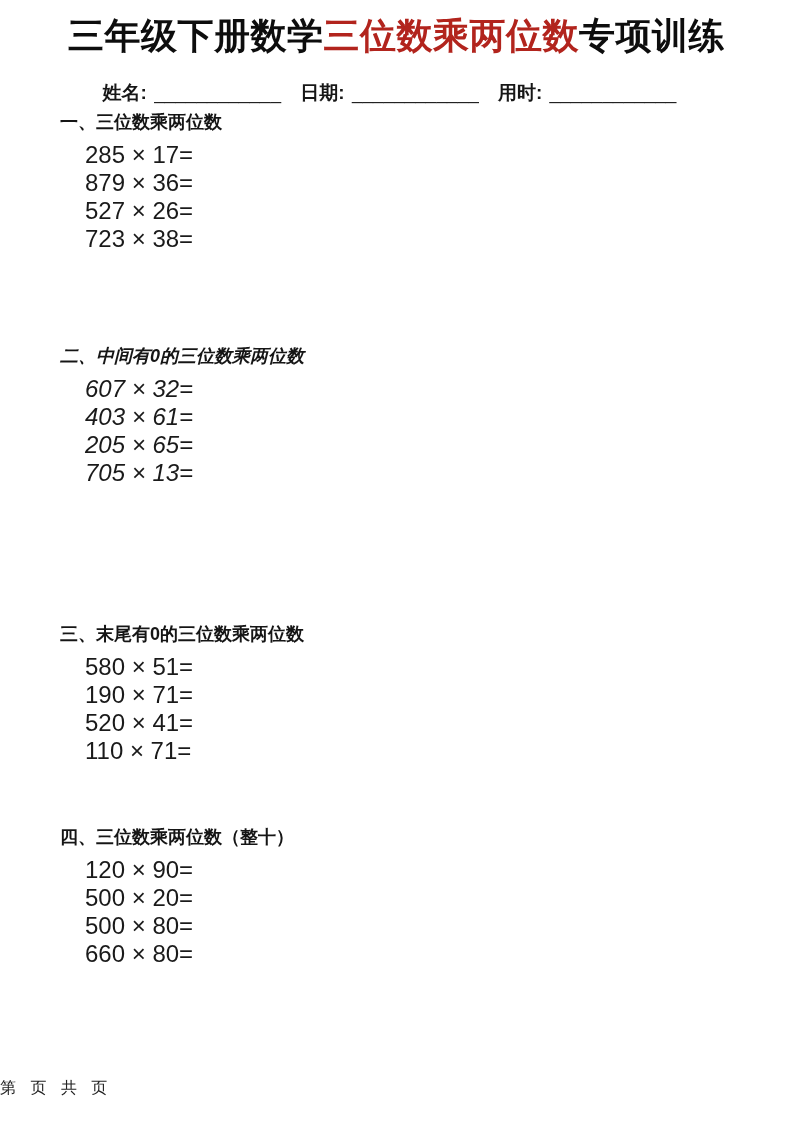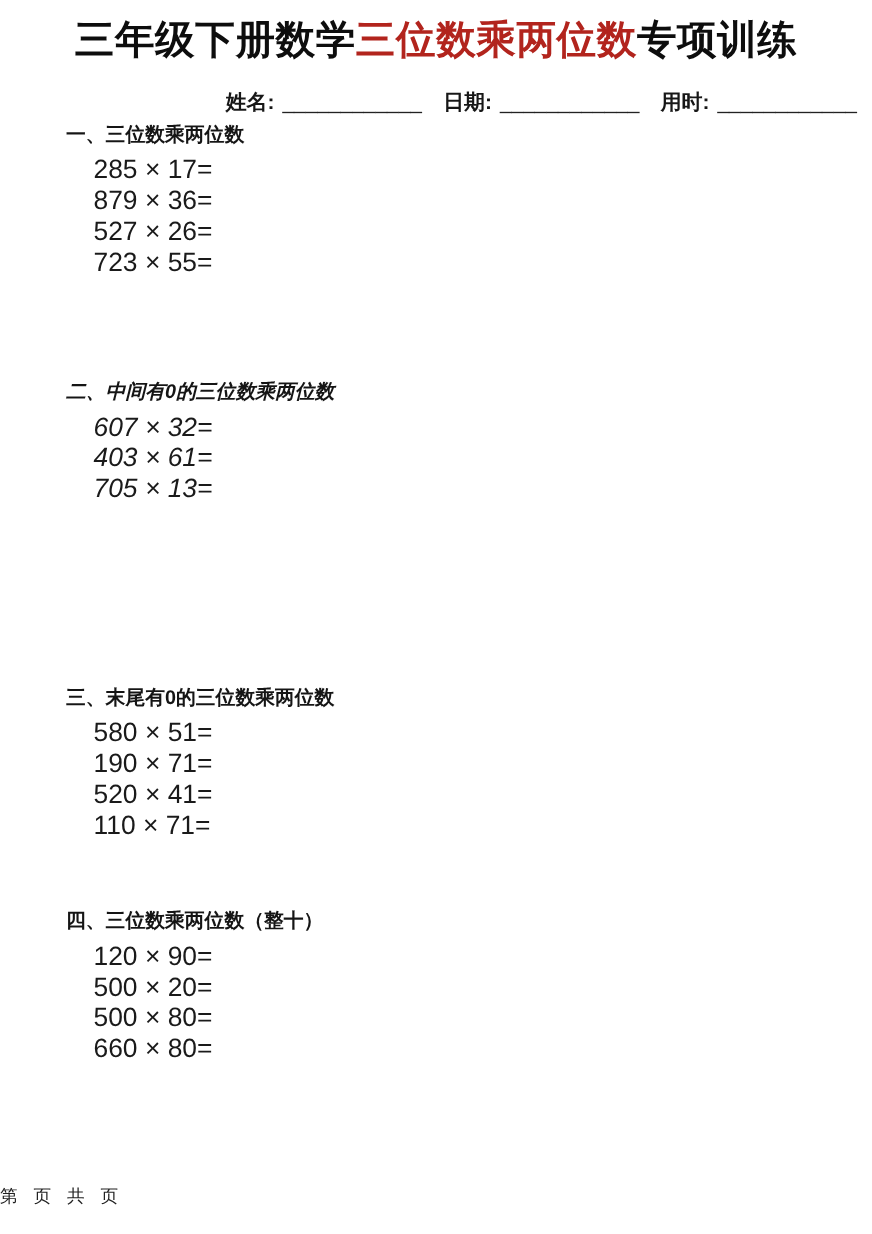--- a/index.html
+++ b/index.html
@@ -28,21 +28,21 @@
     white-space: nowrap;
   }
   .page-title .red {
     color: #b2241d;
   }
   .info-line {
     position: absolute;
     top: 80px;
     left: 0;
     width: 100%;
-    text-align: right;
+    text-align: center;
     font-size: 19px;
     font-weight: 600;
     color: #171717;
     white-space: nowrap;
   }
   .info-line .blank {
     font-weight: 400;
     color: #222;
     letter-spacing: 0;
     margin-right: 14px;
@@ -102,29 +102,30 @@
   <span class="label">用时:</span>
   <span class="blank">____________</span>
 </div>
 
 <div class="section" id="sec-0">
   <div class="section-heading">一、三位数乘两位数</div>
   <div class="problems-row">
     <div class="problem">285 × 17=</div>
     <div class="problem">879 × 36=</div>
     <div class="problem">527 × 26=</div>
-    <div class="problem">723 × 55=</div>
+    <div class="problem">723 × 38=</div>
   </div>
 </div>
 
 <div class="section" id="sec-1">
   <div class="section-heading">二、中间有0的三位数乘两位数</div>
   <div class="problems-row">
     <div class="problem">607 × 32=</div>
     <div class="problem">403 × 61=</div>
+    <div class="problem">205 × 65=</div>
     <div class="problem">705 × 13=</div>
   </div>
 </div>
 
 <div class="section" id="sec-2">
   <div class="section-heading">三、末尾有0的三位数乘两位数</div>
   <div class="problems-row">
     <div class="problem">580 × 51=</div>
     <div class="problem">190 × 71=</div>
     <div class="problem">520 × 41=</div>

